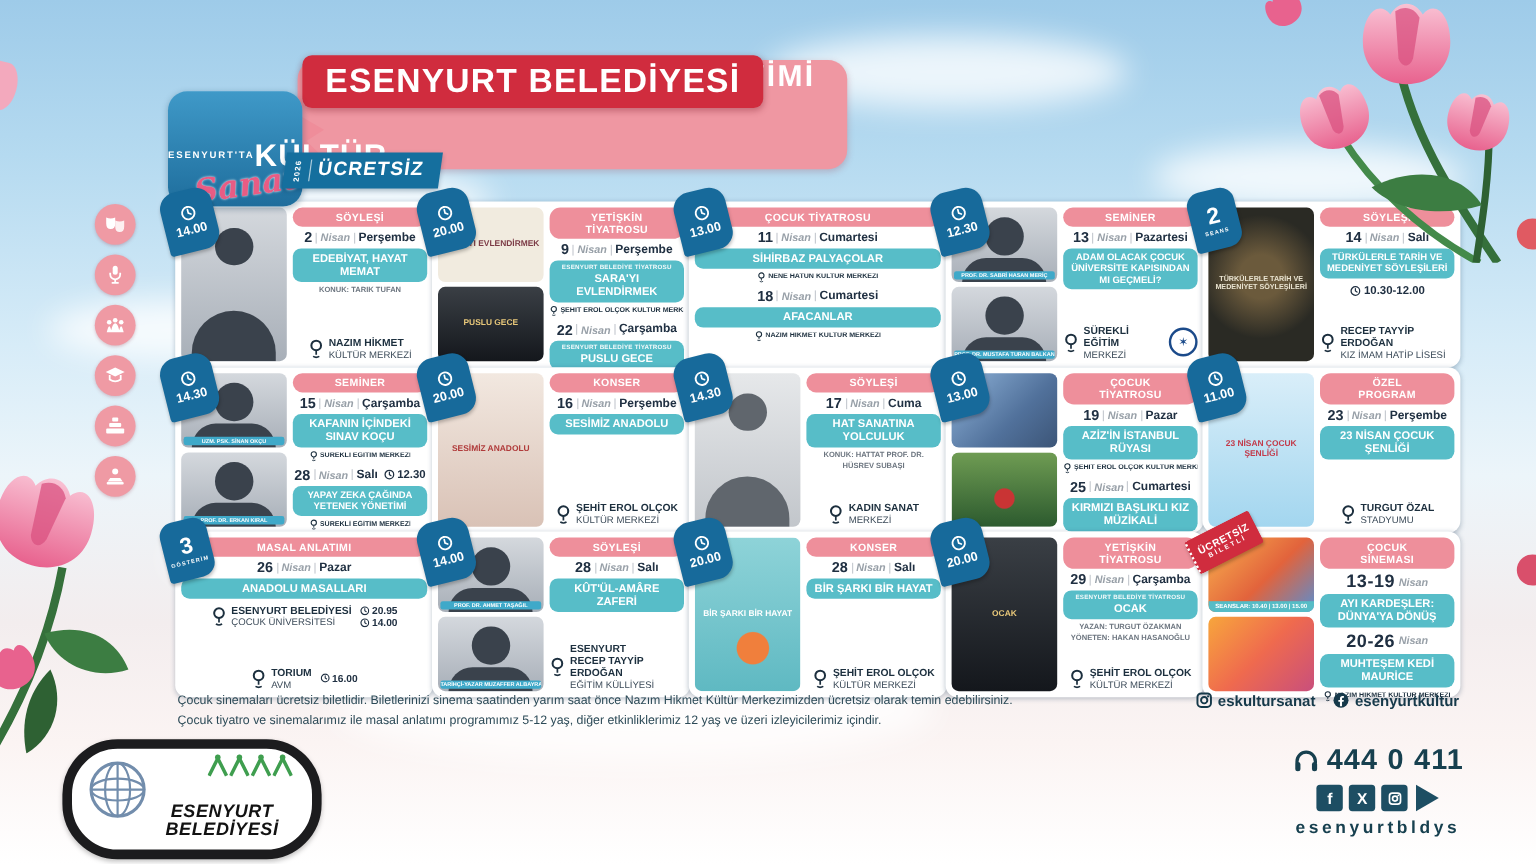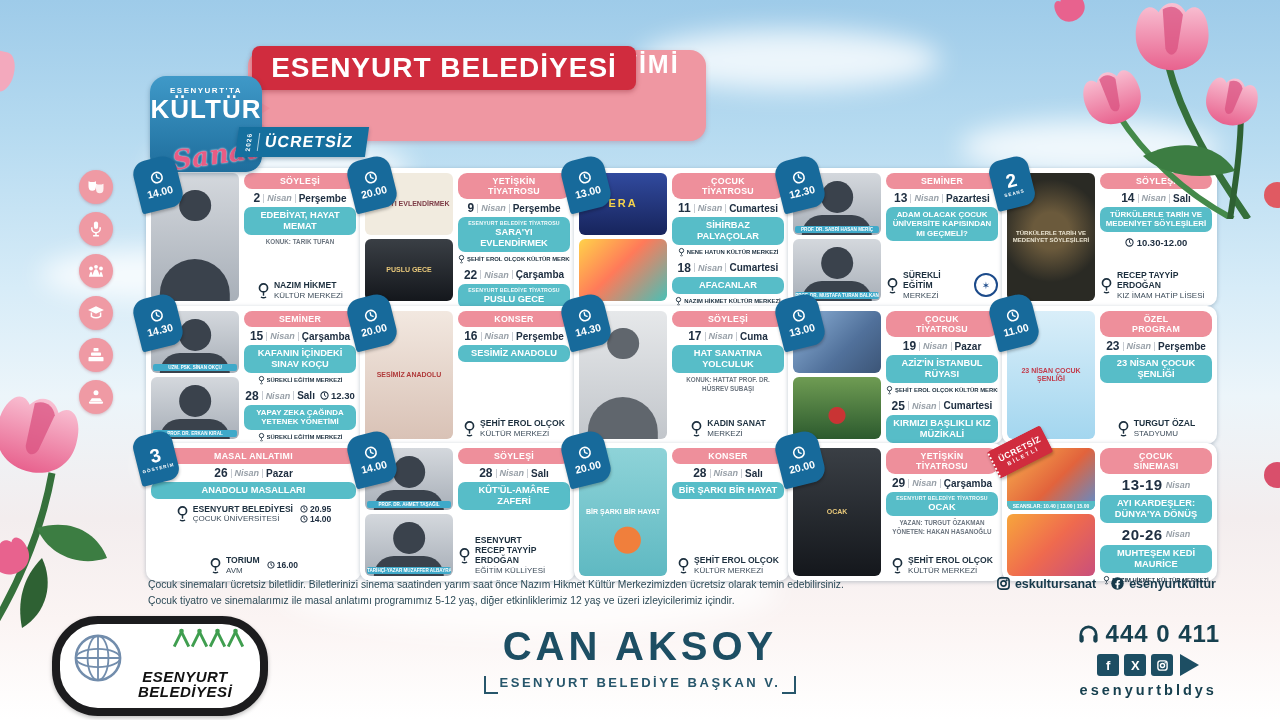--- a/index.html
+++ b/index.html
@@ -11,22 +11,22 @@
   
   .pink-banner{position:absolute;left:248px;top:50px;width:458px;height:82px;border-radius:16px;
     background:#ef97a2;display:flex;align-items:flex-start;justify-content:center;padding-bottom:9px;z-index:2;
     box-shadow:0 2px 5px rgba(150,60,80,.25);}
   .pink-banner .t2{color:#fff;font-weight:800;font-size:25px;letter-spacing:2px;white-space:nowrap;}
   .red-banner{position:absolute;left:252px;top:46px;width:384px;height:44px;background:#d02c3e;border-radius:8px;
     display:flex;align-items:center;justify-content:center;z-index:3;box-shadow:0 2px 5px rgba(120,20,35,.35);}
   .red-banner span{color:#fff;font-weight:800;font-size:28px;letter-spacing:1px;white-space:nowrap;}
   .logo-flag{position:absolute;left:233px;top:90px;width:36px;height:54px;background:#ef8d9a;z-index:3;
     clip-path:polygon(0 0,100% 30%,62% 50%,100% 70%,0 100%);transform:rotate(6deg);}
-  .logo-box{position:absolute;left:150px;top:76px;width:112px;height:86px;border-radius:16px;z-index:4;
-    background:linear-gradient(180deg,#3f99c8,#1e6d9c);display:flex;flex-direction:column;align-items:center;
+  .logo-box{position:absolute;left:140px;top:76px;width:112px;height:86px;border-radius:16px;z-index:4;
+    background:linear-gradient(180deg,#3f99c8,#1e6d9c);display:flex;flex-direction:row;align-items:center;
     padding-top:10px;box-shadow:0 2px 5px rgba(20,60,90,.35);}
   .lg-top{color:#fff;font-size:8px;font-weight:bold;letter-spacing:1.5px;}
   .lg-main{color:#fff;font-size:26px;font-weight:700;letter-spacing:1px;line-height:1.1;text-align:right;}
   .lg-script{position:absolute;left:22px;bottom:2px;color:#e85c84;font-family:"DejaVu Serif",serif;
     font-style:italic;font-weight:bold;font-size:27px;transform:rotate(-8deg);text-shadow:0 0 2px #fff;}
   .free-badge{position:absolute;left:237px;top:127px;height:30px;background:#156f9e;transform:skewX(-8deg);
     display:flex;align-items:center;gap:6px;padding:0 14px 0 8px;z-index:4;color:#fff;box-shadow:0 2px 4px rgba(0,40,70,.3);}
   .free-badge .yr{writing-mode:vertical-rl;transform:rotate(180deg);font-size:6.5px;font-weight:bold;letter-spacing:1px;}
   .free-badge .dv{width:1px;height:18px;background:rgba(255,255,255,.65);}
   .free-badge .fr{font-size:16px;font-weight:800;letter-spacing:1px;}
@@ -382,26 +382,20 @@
         </div>
       </div>
       <div class="card" style="left: 574px; top: 168px;">
         <div class="badge badge-time">
           <svg viewBox="0 0 20 20">
             <circle cx="10" cy="10" r="8" fill="none" stroke="currentColor" stroke-width="2.4"></circle>
             <path d="M10 5.5V10l3 2" stroke="currentColor" stroke-width="2.2" fill="none" stroke-linecap="round"></path>
           </svg>
           <span class="bt">13.00</span>
         </div>
-        <div class="imgs">
-          <div class="img th-era">
-            <span class="ptext">ERA</span>
-          </div>
-          <div class="img th-kids"></div>
-        </div>
         <div class="content">
           <div class="cat">ÇOCUK TİYATROSU</div>
           <div class="drow">
             <b class="d">11</b>
             <span class="vsep"></span>
             <i class="m">Nisan</i>
             <span class="vsep"></span>
             <b class="w">Cumartesi</b>
           </div>
           <div class="tpill">
@@ -1029,24 +1023,20 @@
           <path d="M1 15 7 3l6 12" fill="none" stroke="#3f9e4f" stroke-width="2.4"></path>
           <circle cx="7" cy="2.3" r="1.9" fill="#3f9e4f"></circle>
         </svg>
     </span>
     <div class="muni-text">
       <div>ESENYURT</div>
       <div>BELEDİYESİ</div>
     </div>
   </div>
 
-  <div class="mayor">
-    <div class="mayor-name">CAN AKSOY</div>
-    <div class="mayor-title">ESENYURT BELEDİYE BAŞKAN V.</div>
-  </div>
 
   <div class="footer-right">
     <div class="phone">
       <svg viewBox="0 0 24 24">
           <path d="M4 14v-2a8 8 0 0 1 16 0v2" fill="none" stroke="currentColor" stroke-width="2.8"></path>
           <rect x="2.5" y="12.5" width="4.5" height="8" rx="2.2" fill="currentColor"></rect>
           <rect x="17" y="12.5" width="4.5" height="8" rx="2.2" fill="currentColor"></rect>
         </svg>
       <span>444 0 411</span>
     </div>

